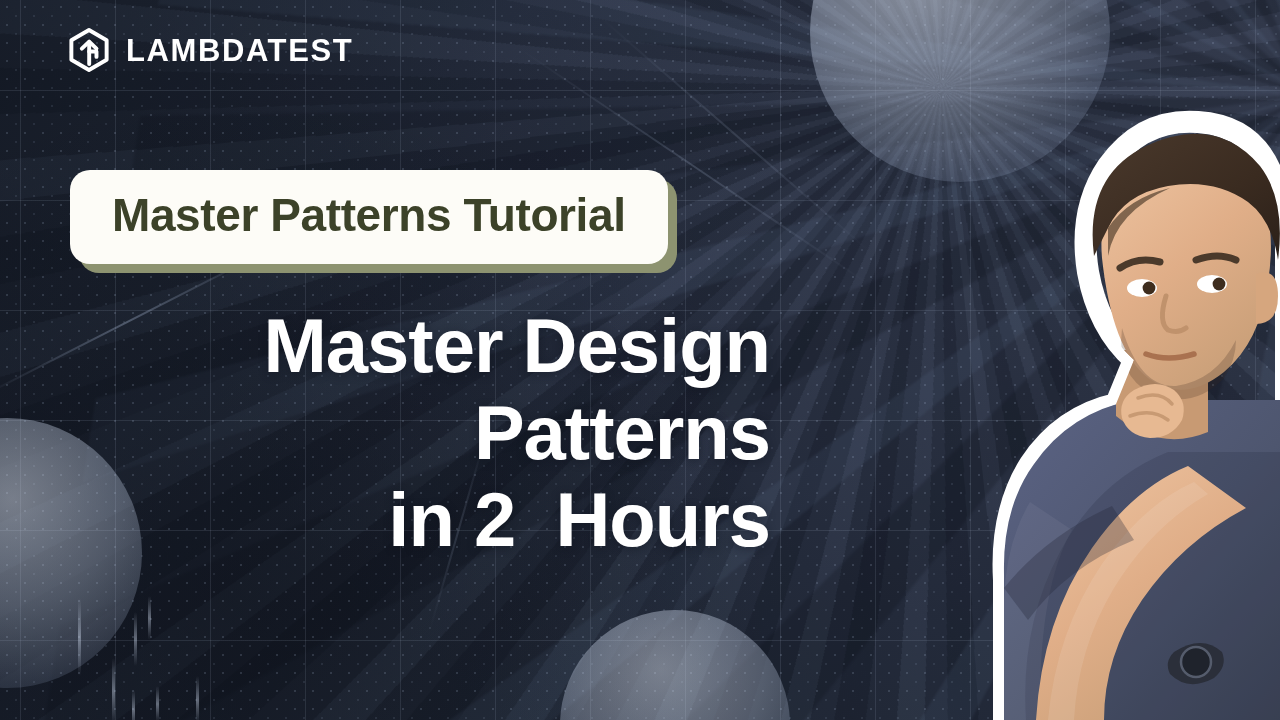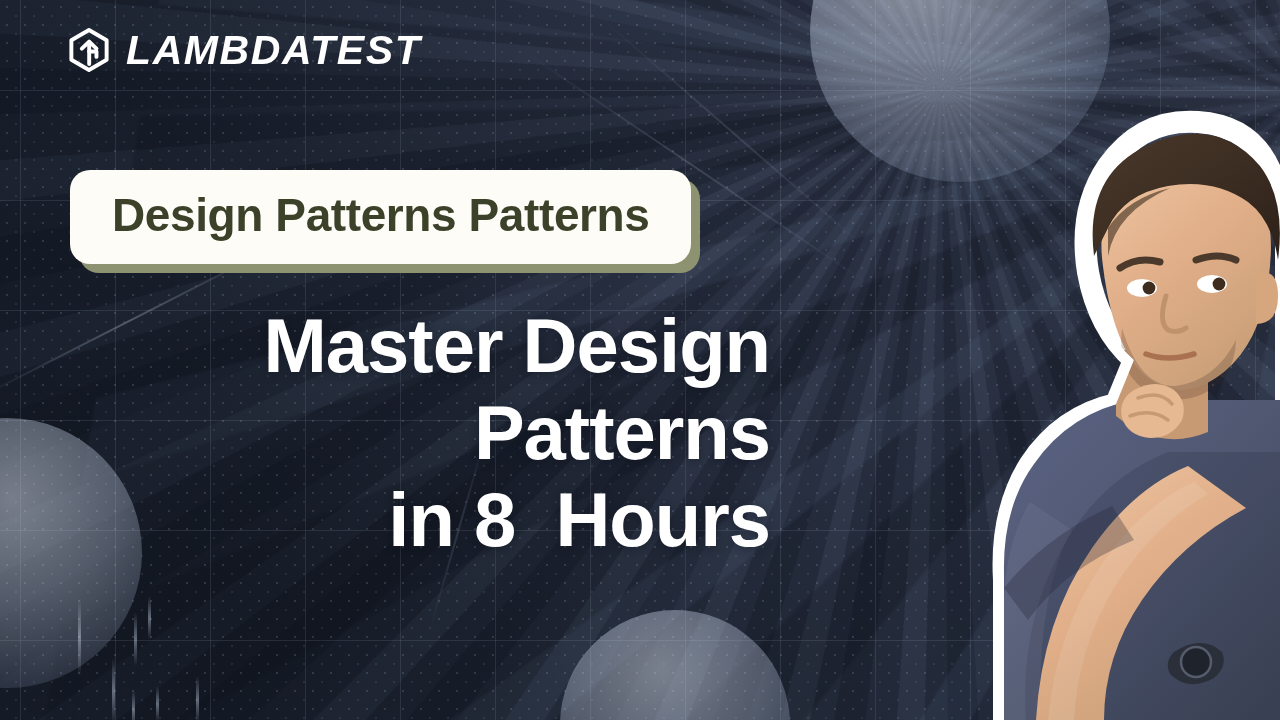--- a/index.html
+++ b/index.html
@@ -153,26 +153,25 @@
     left: 66px;
     top: 27px;
     display: flex;
     align-items: center;
     gap: 14px;
     z-index: 30;
   }
   .logo-mark { width: 46px; height: 46px; display: block; }
   .logo-word {
     color: #ffffff;
-    font-size: 41px;
+    font-size: 31px;
     font-weight: 700;
     letter-spacing: 1.6px;
     line-height: 1;
     white-space: nowrap;
-    font-style: italic;
   }
 
   
   .badge-wrap {
     position: absolute;
     left: 70px;
     top: 170px;
     z-index: 30;
   }
   .badge-shadow {
@@ -266,28 +265,28 @@
         <path d="M24.2 15.8 L24.2 38.6" fill="none" stroke="#ffffff" stroke-width="4.1" stroke-linecap="round"></path>
         <path d="M24.2 25.6 L31.8 25.6 L31.8 31.2" fill="none" stroke="#ffffff" stroke-width="4.1" stroke-linecap="round" stroke-linejoin="round"></path>
       </svg>
     </span>
     <span class="logo-word">LAMBDATEST</span>
   </div>
 
   <div class="badge-wrap">
     <div class="badge-shadow"></div>
     <div class="badge">
-      <div class="badge-text">Design Patterns Patterns</div>
+      <div class="badge-text">Master Patterns Tutorial</div>
     </div>
   </div>
 
   <div class="headline">
     <span class="headline-line headline-line-1">Master Design</span>
     <span class="headline-line">Patterns</span>
-    <span class="headline-line">in 8  Hours</span>
+    <span class="headline-line">in 2  Hours</span>
   </div>
 
   <div class="presenter">
     <svg viewBox="0 0 470 660" xmlns="http://www.w3.org/2000/svg" aria-hidden="true">
       <defs>
         <linearGradient id="shirtG" x1="0" y1="0" x2="1" y2="1">
           <stop offset="0%" stop-color="#5b6384"></stop>
           <stop offset="55%" stop-color="#4e566f"></stop>
           <stop offset="100%" stop-color="#3f4659"></stop>
         </linearGradient>

